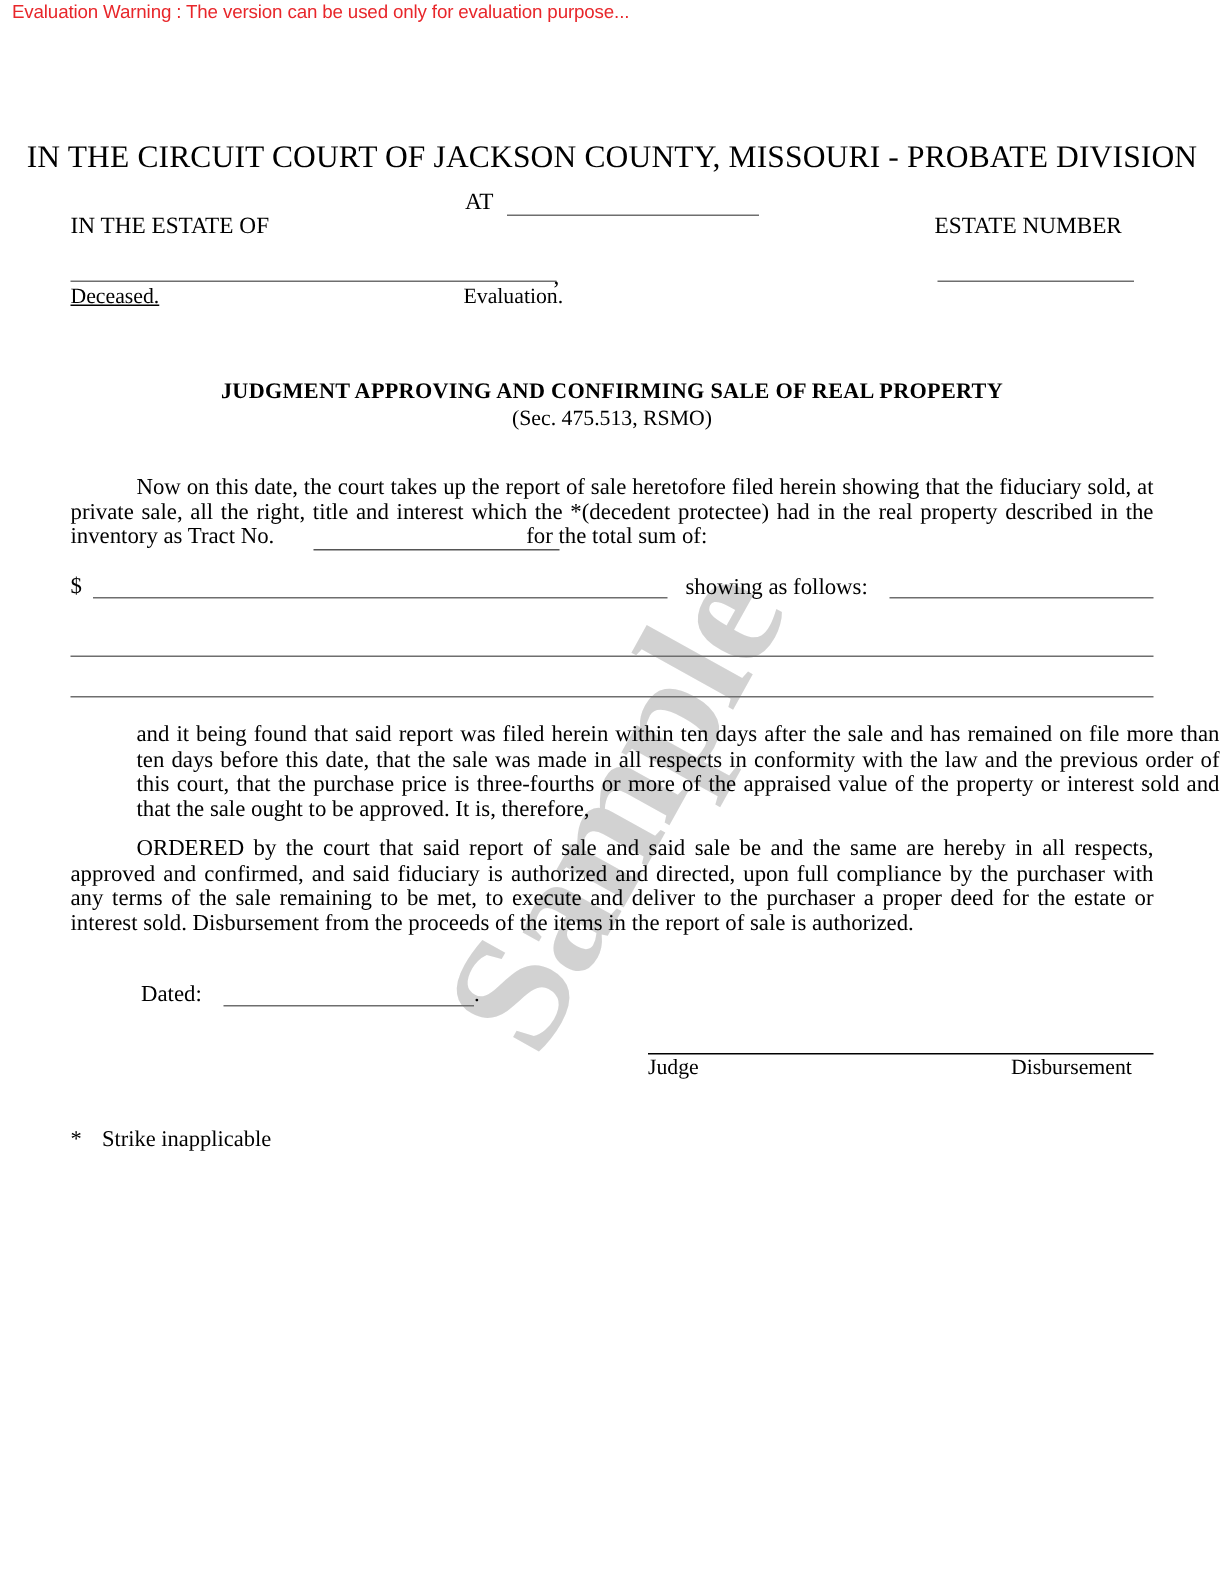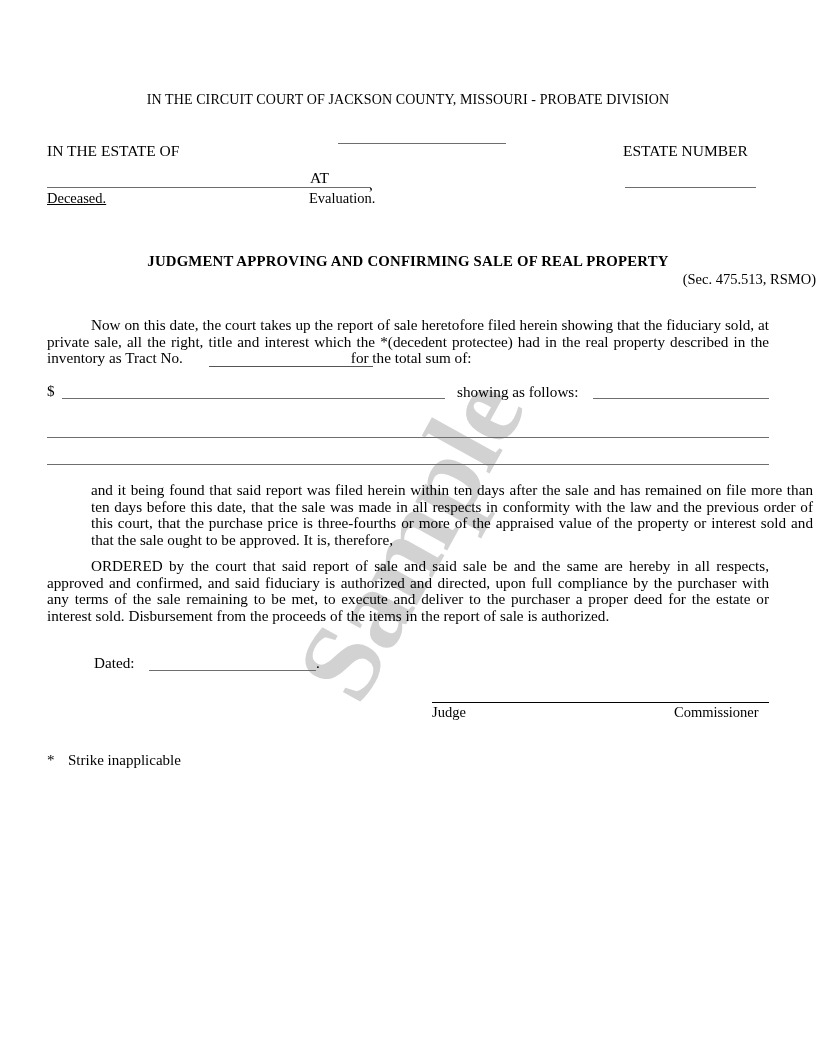--- a/index.html
+++ b/index.html
@@ -65,27 +65,27 @@
   }
 
   
   .content { position: absolute; left:0; top:0; width:816px; height:1056px; z-index: 10; }
 
   .abs { position: absolute; }
 
   .court-title {
     left: 0; top: 92px; width: 816px;
     text-align: center;
-    font-size: 14px;
+    font-size: 21px;
     letter-spacing: 0.1px;
     white-space: nowrap;
     font-family: Liberation Serif, serif;
   }
 
-  .at-label { left: 310px; top: 126px; font-size: 15.5px; margin-top: 43px; }
+  .at-label { left: 310px; top: 126px; font-size: 15.5px; }
   .rule-at {
     left: 338px; top: 143px; width: 168px; height: 1px;
     background: #6e6e6e;
   }
 
   .estate-of { left: 47px; top: 142px; font-size: 15.5px; }
   .estate-number { left: 623px; top: 142px; font-size: 15.5px; }
 
   .rule-name {
     left: 47px; top: 187px; width: 324px; height: 1px; background: #6e6e6e;
@@ -98,21 +98,21 @@
 
   .deceased { left: 47px; top: 190px; font-size: 14.5px; text-decoration: underline; }
   .protectee { left: 309px; top: 190px; font-size: 14.5px; }
 
   .doc-title {
     left: 0; top: 253px; width: 816px; text-align: center;
     font-size: 14.8px; font-weight: bold; letter-spacing: 0.2px;
     white-space: nowrap;
   }
   .doc-subtitle {
-    left: 0; top: 271px; width: 816px; text-align: right;
+    left: 0; top: 271px; width: 816px; text-align: center;
     font-size: 14.5px;
   }
 
   .para {
     font-size: 15.2px;
     line-height: 16.6px;
     text-align: justify;
     text-justify: inter-word;
   }
 
@@ -143,20 +143,21 @@
   .commissioner { left: 674px; top: 704px; font-size: 14.5px; }
 
   .strike-star { left: 47px; top: 752px; font-size: 15px; }
   .strike-text { left: 68px; top: 752px; font-size: 15px; }
 </style>
 </head>
 <body>
 
 <div class="sheet">
 
+  <div class="eval-warning">Evaluation Warning : The version can be used only for evaluation purpose...</div>
 
   <div class="watermark">
     <span>Sample</span>
   </div>
 
   <div class="content">
 
     <div class="abs court-title">IN THE CIRCUIT COURT OF JACKSON COUNTY, MISSOURI - PROBATE DIVISION</div>
 
     <div class="abs at-label">AT</div>
@@ -191,19 +192,19 @@
     <div class="abs para p2">and it being found that said report was filed herein within ten days after the sale and has remained on file more than ten days before this date, that the sale was made in all respects in conformity with the law and the previous order of this court, that the purchase price  is three-fourths  or more of the appraised value of the property or interest sold and that the sale ought to be approved. It is, therefore,</div>
 
     <div class="abs para p3"><span class="indent"></span><span>ORDERED by the court that said report of sale and said sale be and the same are hereby in all respects, approved and confirmed, and said fiduciary is authorized and directed, upon full compliance by the purchaser with any terms of the sale remaining to be met, to execute and deliver to the purchaser a proper deed for the estate or interest sold.  Disbursement from the proceeds of the items in the report of sale is authorized.</span></div>
 
     <div class="abs dated-label">Dated:</div>
     <div class="abs rule-dated"></div>
     <div class="abs dated-period">.</div>
 
     <div class="abs rule-sign"></div>
     <div class="abs judge">Judge</div>
-    <div class="abs commissioner">Commissioner</div>
+    <div class="abs commissioner">Disbursement</div>
 
     <div class="abs strike-star">*</div>
     <div class="abs strike-text">Strike inapplicable</div>
 
   </div>
 </div>
 
 </body></html>

